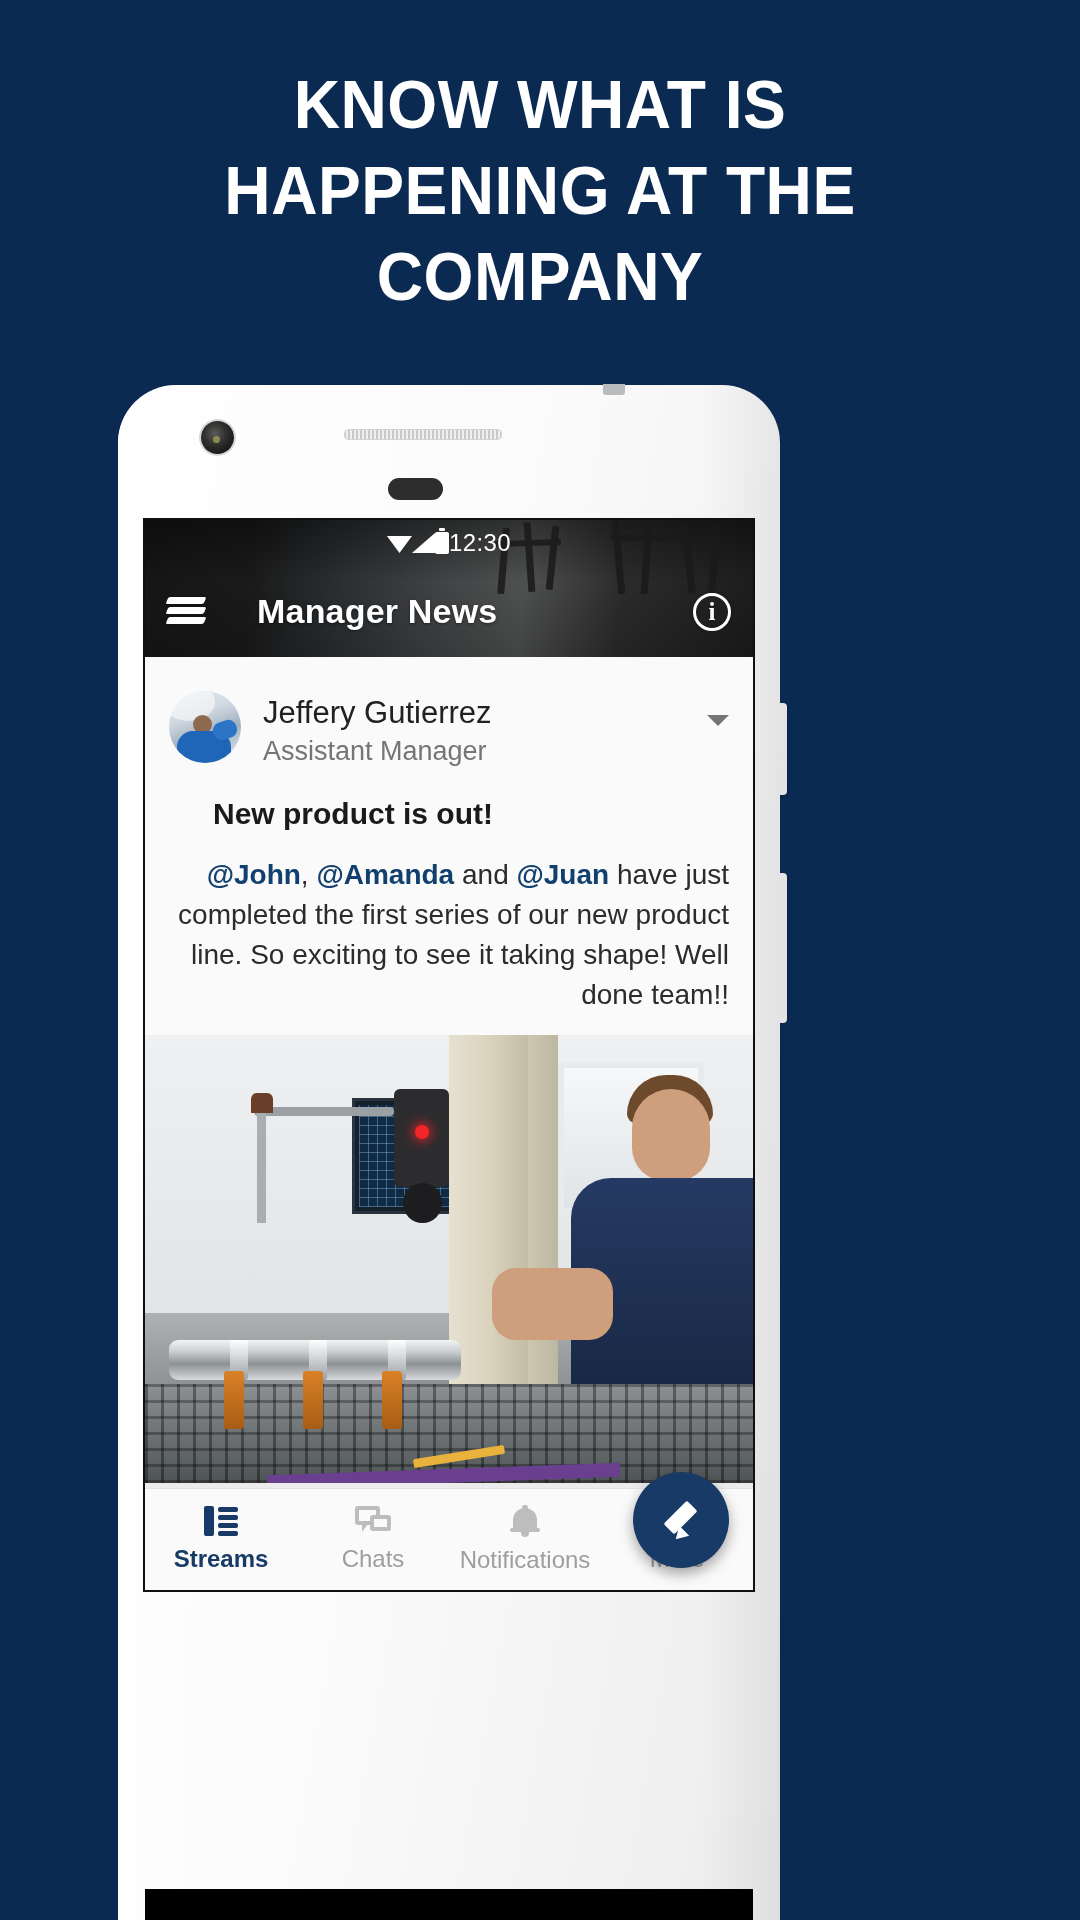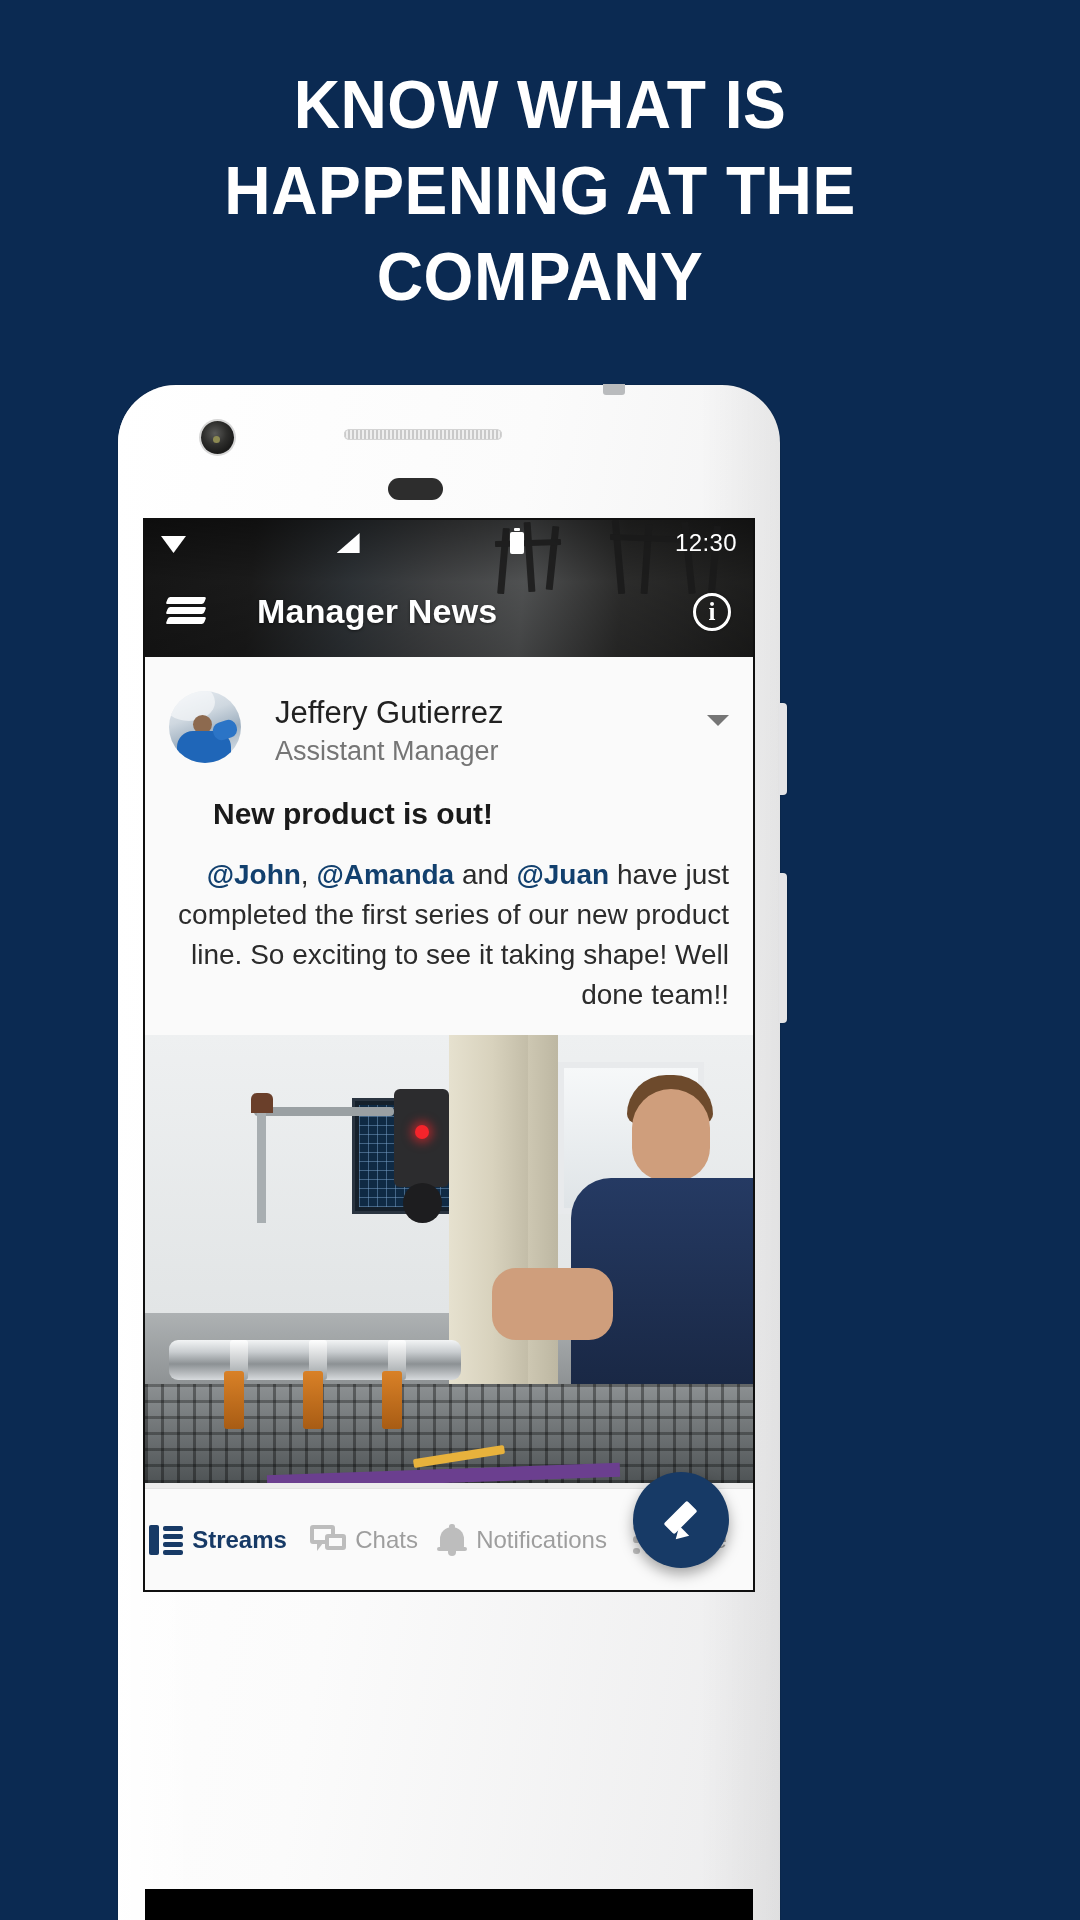--- a/index.html
+++ b/index.html
@@ -113,21 +113,21 @@
     overflow:hidden;
   }
   .hdr-photo-objs { position:absolute; inset:0; opacity:.85; }
   .hdr-photo-objs span { position:absolute; background:#1a1a1a; border-radius:1px; }
 
   .statusbar {
     position:relative;
     height:46px;
     display:flex;
     align-items:center;
-    justify-content:space-between;
+    justify-content:center;
     padding:16px 16px;
     z-index:3;
   }
   .sb-time {
     color:#fff; font-size:24px; font-weight:400; letter-spacing:.4px;
   }
   .ic-wifi {
     width:25px; height:20px;
     background:#fff;
     clip-path:polygon(0 15%,100% 15%,50% 100%);
@@ -202,21 +202,21 @@
     width:72px; height:72px; border-radius:50%;
     flex:0 0 auto; margin-right:22px;
     overflow:hidden; position:relative;
     background:linear-gradient(160deg,#e9eef3 0%,#cfd8e0 35%,#9fb0c0 60%,#eef2f5 100%);
   }
   .av-head { position:absolute; left:24px; top:24px; width:19px; height:19px; border-radius:50%; background:#8d6a4f; }
   .av-body { position:absolute; left:8px; top:40px; width:54px; height:34px; border-radius:16px 16px 0 0; background:#1f66b8; }
   .av-arm  { position:absolute; left:44px; top:30px; width:24px; height:18px; border-radius:8px; background:#2b74c6; transform:rotate(-18deg); }
   .av-gloss{ position:absolute; left:-6px; top:-8px; width:52px; height:38px; border-radius:50%; background:rgba(255,255,255,.55); }
 
-  .post-meta { flex:1 1 auto; padding-top:2px;margin-left:12px; }
+  .post-meta { flex:1 1 auto; padding-top:2px; }
   .pm-name { font-size:31px; color:#212121; line-height:40px; }
   .pm-role { font-size:27px; color:#757575; line-height:36px; }
   .pm-time { font-size:27px; color:#757575; line-height:36px; }
   .pm-caret {
     flex:0 0 auto;
     margin-top:24px;
     width:0; height:0;
     border-left:11px solid transparent;
     border-right:11px solid transparent;
     border-top:11px solid #757575;
@@ -315,21 +315,21 @@
   .bottomnav {
     position:absolute;
     left:0; bottom:0;
     width:100%;
     height:102px;
     background:#fafafa;
     border-top:1px solid #e3e3e3;
     display:flex;
     z-index:5;
   }
-  .bn-item { flex:1 1 0; display:flex; flex-direction:row; align-items:center; justify-content:center; gap:9px; }
+  .bn-item { flex:1 1 0; display:flex; flex-direction:column; align-items:center; justify-content:center; gap:9px; }
   .bn-label { font-size:24px; color:#9e9e9e; }
   .bn-item.active .bn-label { color:#173a66; font-weight:bold; }
 
   .ic-streams { width:34px; height:30px; position:relative; }
   .ic-streams::before { content:""; position:absolute; left:0; top:0; width:10px; height:30px; background:#173a66; border-radius:2px; }
   .ic-streams .ln { position:absolute; left:14px; width:20px; height:5px; background:#173a66; border-radius:2px; }
   .ic-streams .ln:nth-child(1){ top:1px; }
   .ic-streams .ln:nth-child(2){ top:9px; }
   .ic-streams .ln:nth-child(3){ top:17px; }
   .ic-streams .ln:nth-child(4){ top:25px; }

